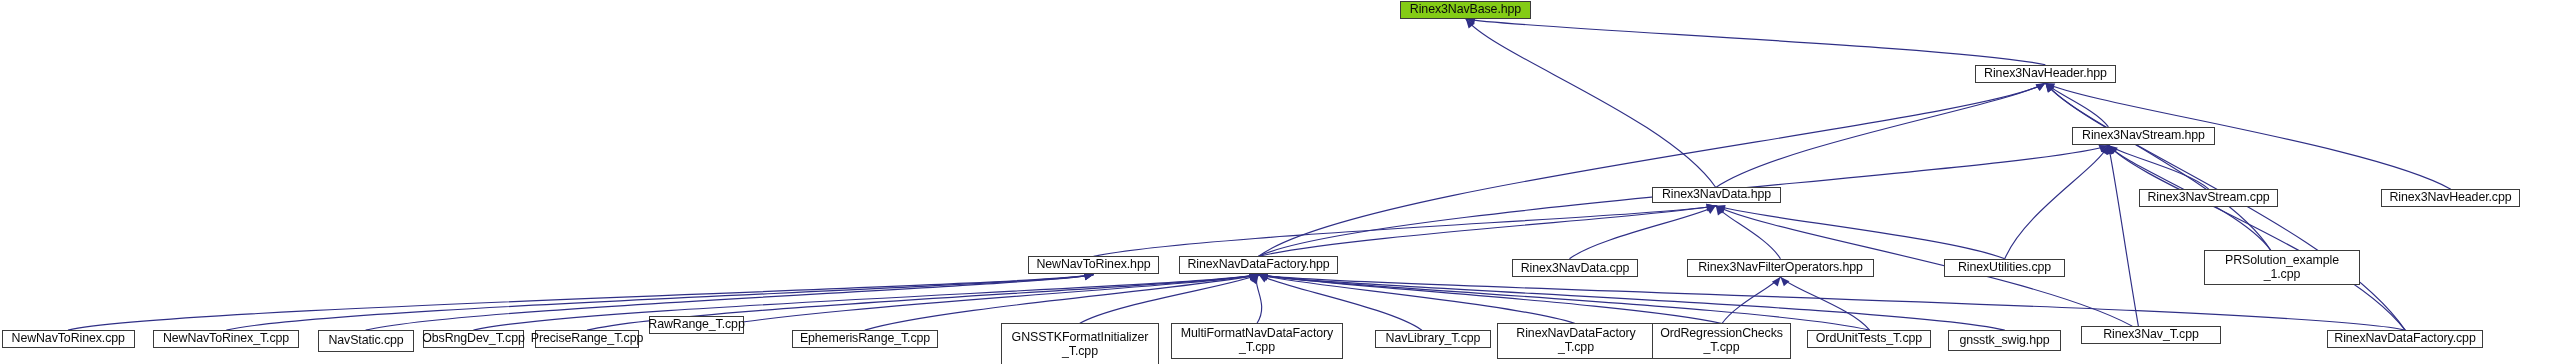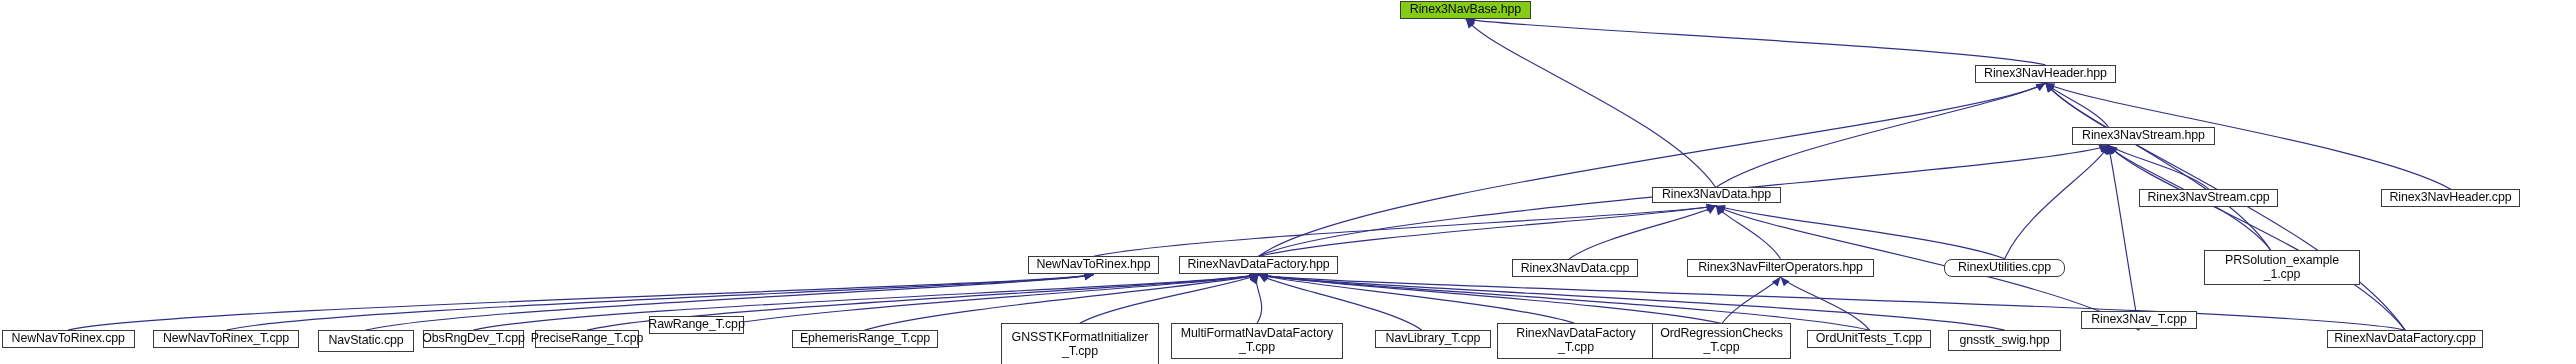--- a/index.html
+++ b/index.html
@@ -141,21 +141,21 @@
     </svg>
   <div id="nodes-layer">
       <div class="node root" style="left: 1400px; top: 0.8px; width: 131px; height: 18px;"><span class="node-label">Rinex3NavBase.hpp</span></div>
       <div class="node" style="left: 1975px; top: 65px; width: 141px; height: 18px;"><span class="node-label">Rinex3NavHeader.hpp</span></div>
       <div class="node" style="left: 2037px; top: 127px; width: 143px; height: 18px; margin-left: 35px;"><span class="node-label">Rinex3NavStream.hpp</span></div>
       <div class="node" style="left: 1652px; top: 187px; width: 129px; height: 16px;"><span class="node-label">Rinex3NavData.hpp</span></div>
       <div class="node" style="left: 2139px; top: 189px; width: 139px; height: 18px;"><span class="node-label">Rinex3NavStream.cpp</span></div>
       <div class="node" style="left: 2381px; top: 189px; width: 139px; height: 18px;"><span class="node-label">Rinex3NavHeader.cpp</span></div>
       <div class="node" style="left: 1512px; top: 259px; width: 126px; height: 18px; align-items: flex-end;"><span class="node-label">Rinex3NavData.cpp</span></div>
       <div class="node" style="left: 1687px; top: 259px; width: 187px; height: 18px;"><span class="node-label">Rinex3NavFilterOperators.hpp</span></div>
-      <div class="node" style="left: 1944px; top: 259px; width: 121px; height: 18px; border-radius: 8px;"><span class="node-label">RinexUtilities.cpp</span></div>
+      <div class="node" style="left: 1944px; top: 259px; width: 121px; height: 18px;"><span class="node-label">RinexUtilities.cpp</span></div>
       <div class="node" style="left: 2204px; top: 250px; width: 156px; height: 35px;"><span class="node-label">PRSolution_example
 _1.cpp</span></div>
       <div class="node" style="left: 1028px; top: 256px; width: 131px; height: 18px;"><span class="node-label">NewNavToRinex.hpp</span></div>
       <div class="node" style="left: 1179px; top: 256px; width: 159px; height: 18px;"><span class="node-label">RinexNavDataFactory.hpp</span></div>
       <div class="node" style="left: 1.7px; top: 330px; width: 133px; height: 18px;"><span class="node-label">NewNavToRinex.cpp</span></div>
       <div class="node" style="left: 153px; top: 330px; width: 146px; height: 18px;"><span class="node-label">NewNavToRinex_T.cpp</span></div>
       <div class="node" style="left: 318px; top: 330px; width: 96px; height: 22px;"><span class="node-label">NavStatic.cpp</span></div>
       <div class="node" style="left: 423px; top: 330px; width: 101px; height: 18px;"><span class="node-label">ObsRngDev_T.cpp</span></div>
       <div class="node" style="left: 535px; top: 330px; width: 104px; height: 18px;"><span class="node-label">PreciseRange_T.cpp</span></div>
       <div class="node" style="left: 649px; top: 316px; width: 95px; height: 18px;"><span class="node-label">RawRange_T.cpp</span></div>
@@ -164,17 +164,17 @@
 _T.cpp</span></div>
       <div class="node" style="left: 1171px; top: 323px; width: 172px; height: 36px;"><span class="node-label">MultiFormatNavDataFactory
 _T.cpp</span></div>
       <div class="node" style="left: 1364px; top: 330px; width: 116px; height: 18px; margin-left: 11px;"><span class="node-label">NavLibrary_T.cpp</span></div>
       <div class="node" style="left: 1497px; top: 323px; width: 158px; height: 36px;"><span class="node-label">RinexNavDataFactory
 _T.cpp</span></div>
       <div class="node" style="left: 1652px; top: 323px; width: 139px; height: 36px;"><span class="node-label">OrdRegressionChecks
 _T.cpp</span></div>
       <div class="node" style="left: 1807px; top: 330px; width: 124px; height: 18px; justify-content: center;"><span class="node-label">OrdUnitTests_T.cpp</span></div>
       <div class="node" style="left: 1948px; top: 330px; width: 113px; height: 21px;"><span class="node-label">gnsstk_swig.hpp</span></div>
-      <div class="node" style="left: 2081px; top: 311px; width: 116px; height: 18px;"><span class="node-label">Rinex3Nav_T.cpp</span></div>
+      <div class="node" style="left: 2081px; top: 326px; width: 140px; height: 18px;"><span class="node-label">Rinex3Nav_T.cpp</span></div>
       <div class="node" style="left: 2327px; top: 330px; width: 156px; height: 18px;"><span class="node-label">RinexNavDataFactory.cpp</span></div>
     </div>
 </div>
 
 
 </body></html>

